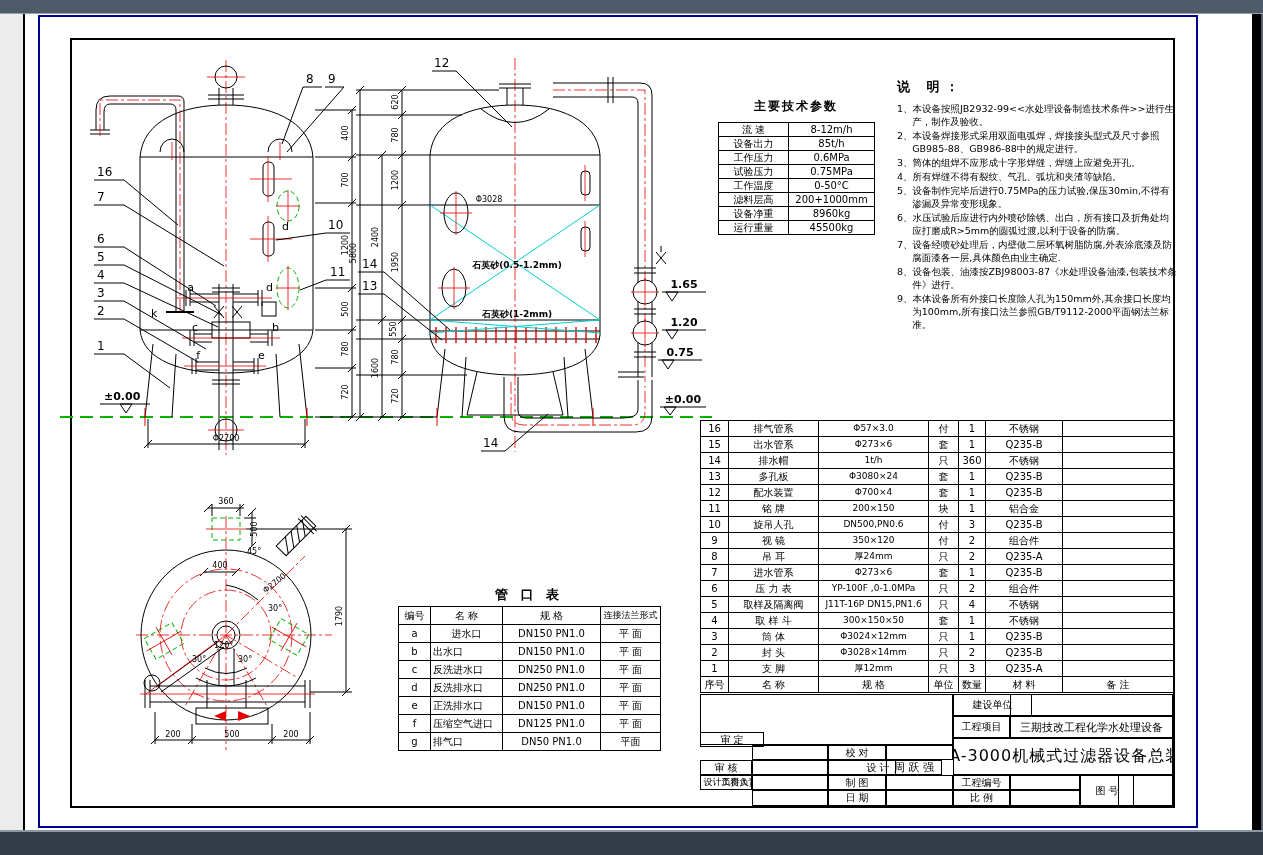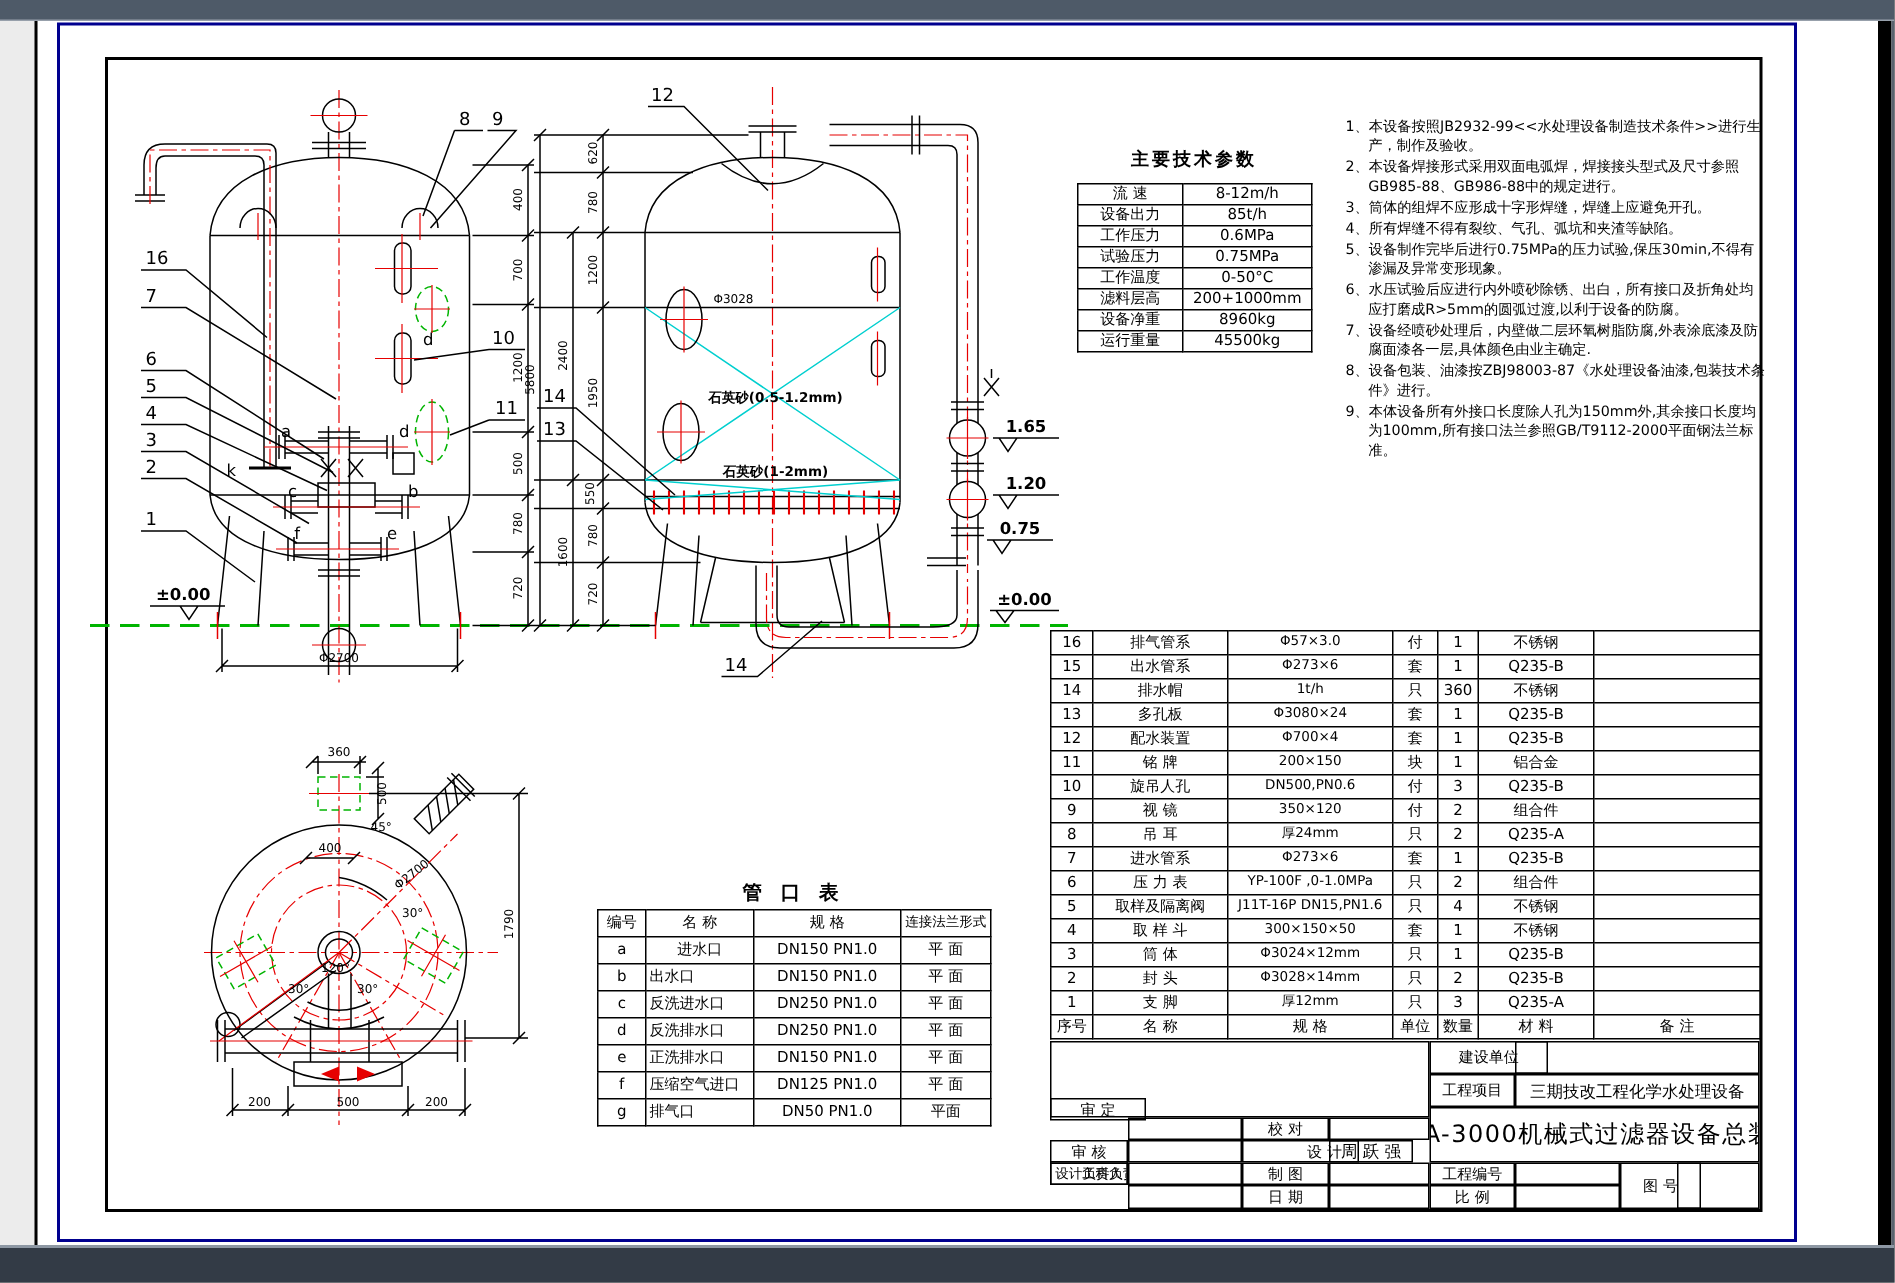--- a/index.html
+++ b/index.html
@@ -323,20 +323,21 @@
           <td>8960kg</td>
         </tr>
     <tr>
           <td>运行重量</td>
           <td>45500kg</td>
         </tr>
   </tbody>
     </table>
 
   <div class="abs notes" style="left:897px;top:78px;">
+    <div class="notes-title">说  明：</div>
     <p class="note-item">1、本设备按照JB2932-99&lt;&lt;水处理设备制造技术条件&gt;&gt;进行生产，制作及验收。</p>
     <p class="note-item">2、本设备焊接形式采用双面电弧焊，焊接接头型式及尺寸参照GB985-88、GB986-88中的规定进行。</p>
     <p class="note-item">3、筒体的组焊不应形成十字形焊缝，焊缝上应避免开孔。</p>
     <p class="note-item">4、所有焊缝不得有裂纹、气孔、弧坑和夹渣等缺陷。</p>
     <p class="note-item">5、设备制作完毕后进行0.75MPa的压力试验,保压30min,不得有渗漏及异常变形现象。</p>
     <p class="note-item">6、水压试验后应进行内外喷砂除锈、出白，所有接口及折角处均应打磨成R&gt;5mm的圆弧过渡,以利于设备的防腐。</p>
     <p class="note-item">7、设备经喷砂处理后，内壁做二层环氧树脂防腐,外表涂底漆及防腐面漆各一层,具体颜色由业主确定.</p>
     <p class="note-item">8、设备包装、油漆按ZBJ98003-87《水处理设备油漆,包装技术条件》进行。</p>
     <p class="note-item">9、本体设备所有外接口长度除人孔为150mm外,其余接口长度均为100mm,所有接口法兰参照GB/T9112-2000平面钢法兰标准。</p>
   </div>
@@ -569,21 +570,21 @@
     </table>
 
   <div class="abs tblock" style="left:700px;top:694px;width:473px;height:112px;">
     <div class="cell" style="left:0;top:0;width:253px;height:51px;"></div>
     <div class="cell" style="left:0;top:38px;width:64px;height:15px;">审  定</div>
     <div class="cell" style="left:52px;top:51px;width:76px;height:15px;"></div>
     <div class="cell" style="left:128px;top:51px;width:58px;height:15px;">校  对</div>
     <div class="cell" style="left:186px;top:51px;width:67px;height:15px;"></div>
     <div class="cell" style="left:0;top:66px;width:52px;height:15px;">审  核</div>
     <div class="cell" style="left:52px;top:66px;width:76px;height:15px;"></div>
-    <div class="cell" style="left:128px;top:66px;width:78px;height:15px;padding-left:32px;">设  计</div>
+    <div class="cell" style="left:128px;top:66px;width:68px;height:15px;padding-left:32px;">设  计</div>
     <div class="cell med" style="left:186px;top:66px;width:56px;height:15px;">周 跃 强</div>
     <div class="cell small" style="left:0;top:81px;width:52px;height:15px;">设计负责人</div>
     <div class="cell" style="left:52px;top:81px;width:76px;height:15px;"></div>
     <div class="cell" style="left:128px;top:81px;width:58px;height:15px;">制  图</div>
     <div class="cell" style="left:186px;top:81px;width:67px;height:15px;"></div>
     <div class="cell small" style="left:0;top:80px;width:52px;height:16px;padding-left:36px;">工科负责人</div>
     <div class="cell" style="left:52px;top:96px;width:76px;height:16px;"></div>
     <div class="cell" style="left:128px;top:96px;width:58px;height:16px;">日  期</div>
     <div class="cell" style="left:186px;top:96px;width:67px;height:16px;"></div>
     <div class="cell" style="left:253px;top:0;width:79px;height:22px;">建设单位</div>

